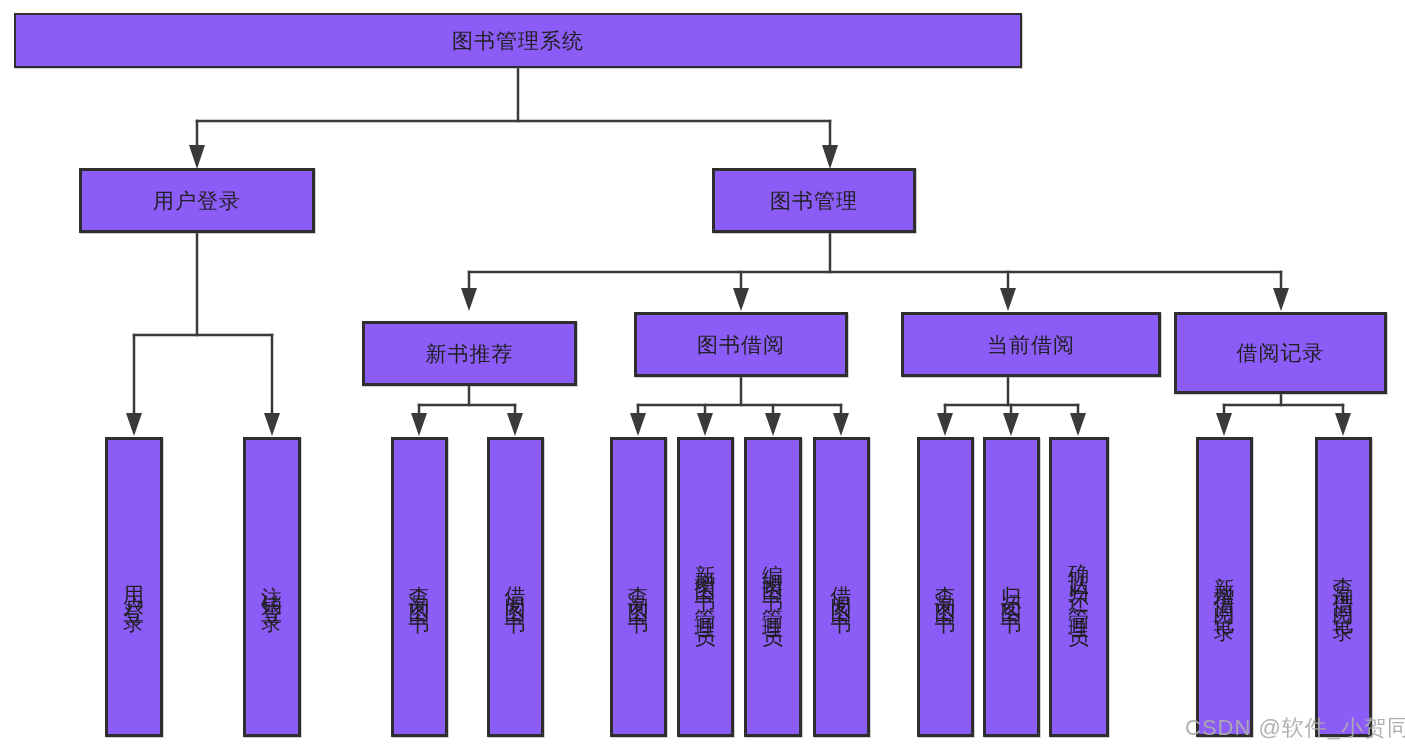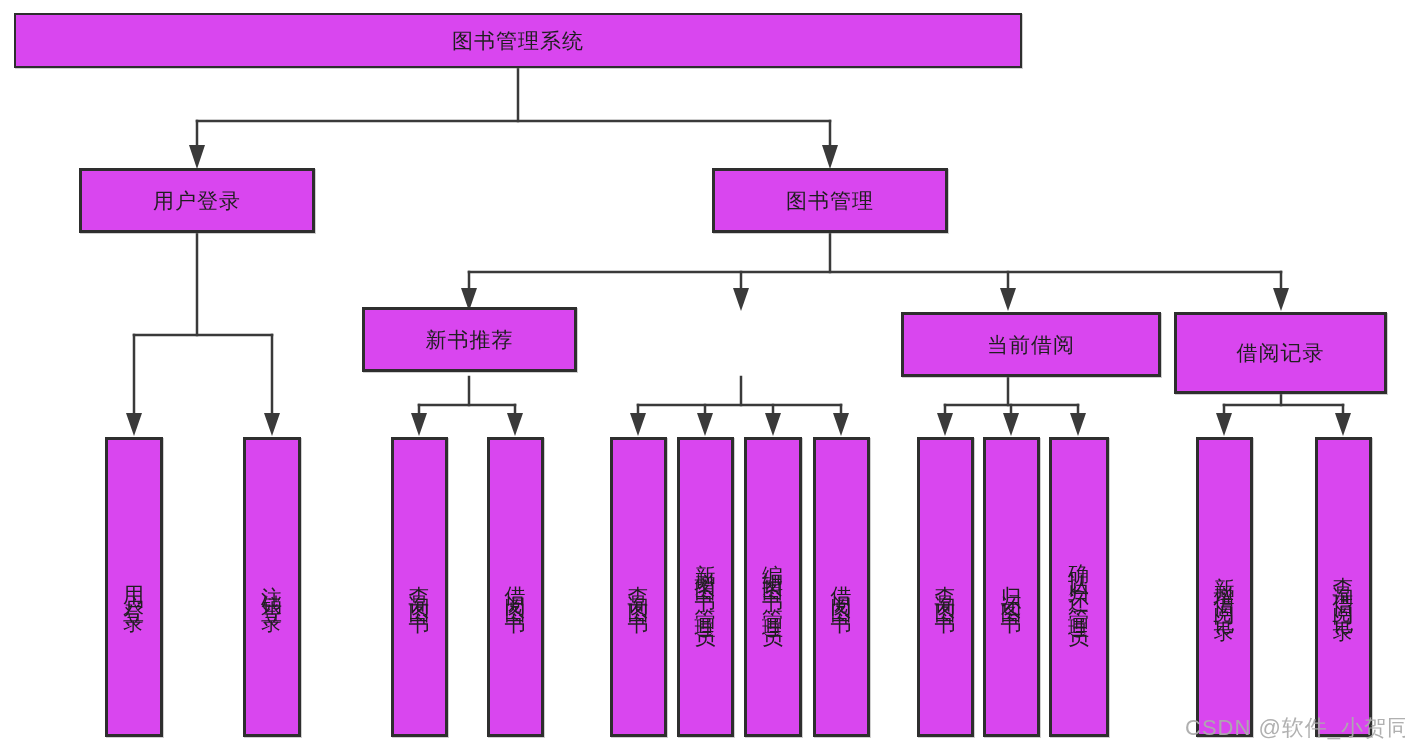--- a/index.html
+++ b/index.html
@@ -5,21 +5,21 @@
   * { margin: 0; padding: 0; box-sizing: border-box; }
   html, body { width: 1405px; height: 747px; background: #ffffff; overflow: hidden; }
   body { font-family: "Liberation Sans", sans-serif; color: #1f1f1f; }
 
   .stage { position: relative; width: 1405px; height: 747px; background: #ffffff; }
 
   svg.connectors { position: absolute; left: 0; top: 0; z-index: 1; }
 
   .box {
     position: absolute;
-    background: #d946ef;
+    background: #8b5cf6;
     border: 3px solid #2e2e2e;
     display: flex;
     align-items: center;
     justify-content: center;
     z-index: 2;
     box-shadow: 1px 1px 0 rgba(120,120,120,0.35);
   }
   .box.root { border-width: 2px; }
 
   .hlabel {
@@ -124,26 +124,29 @@
     </g>
   </svg>
 
   <div class="box root" style="left:14px; top:13px; width:1008px; height:55px;">
     <span class="hlabel">图书管理系统</span>
   </div>
 
   <div class="box" style="left:79px; top:168px; width:236px; height:65px;">
     <span class="hlabel">用户登录</span>
   </div>
-  <div class="box" style="left:712px; top:168px; width:236px; height:65px;justify-content:center;">
+  <div class="box" style="left:712px; top:168px; width:204px; height:65px;justify-content:center;">
     <span class="hlabel">图书管理</span>
   </div>
 
-  <div class="box" style="left:362px; top:307px; width:215px; height:65px;">
+  <div class="box" style="left:362px; top:321px; width:215px; height:65px;">
     <span class="hlabel">新书推荐</span>
+  </div>
+  <div class="box" style="left:634px; top:312px; width:214px; height:65px;">
+    <span class="hlabel">图书借阅</span>
   </div>
   <div class="box" style="left:901px; top:312px; width:260px; height:65px;">
     <span class="hlabel">当前借阅</span>
   </div>
   <div class="box" style="left:1174px; top:312px; width:213px; height:82px;">
     <span class="hlabel">借阅记录</span>
   </div>
 
   <div class="box" style="left:105px; top:437px; width:58px; height:300px;">
     <span class="vlabel">用户登录</span>

